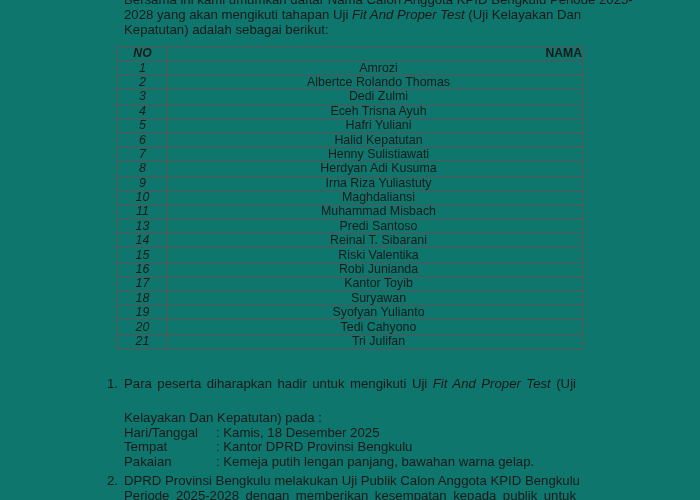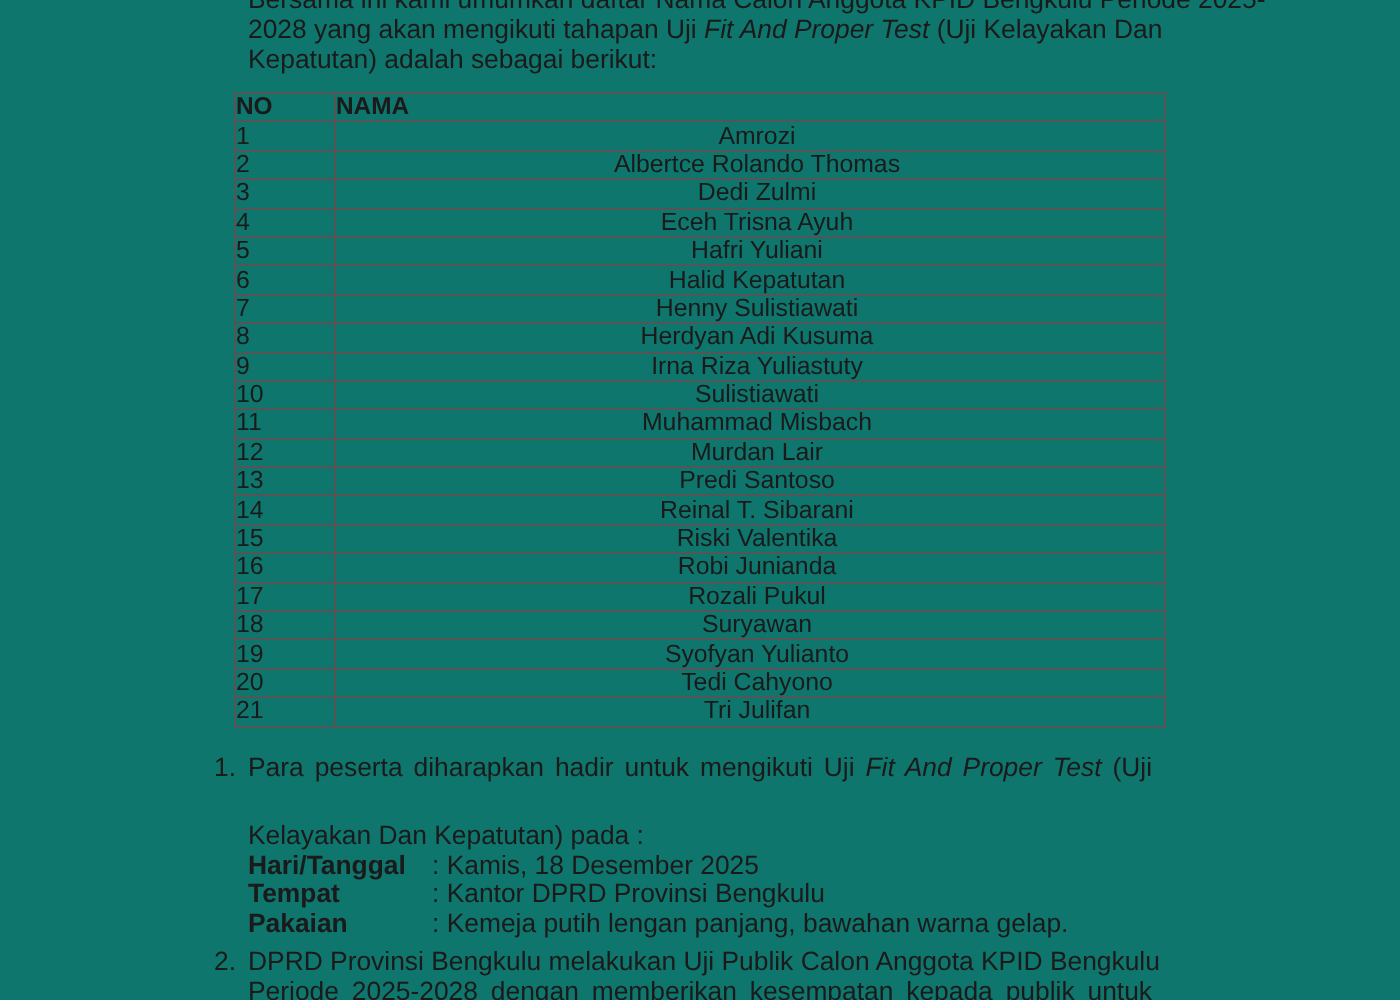--- a/index.html
+++ b/index.html
@@ -52,25 +52,27 @@
       font-size: 12.4px;
     }
     table.names th, table.names td {
       border: 1.2px solid #555;
       height: 13.4px;
       padding: 0;
       line-height: 13px;
     }
     table.names th {
       font-weight: bold;
-      text-align: left;
+      text-align: right;
       font-size: 12.2px;
     }
     table.names th.no, table.names td.no {
       width: 49px;
+      text-align: center;
+      font-style: italic;
     }
     table.names td.nama {
       padding-left: 7px;
       text-align: center;
     }
 
     .section {
       position: absolute;
       left: 124px;
       width: 452px;
@@ -90,21 +92,21 @@
     }
     .section .line.last {
       text-align-last: left;
       margin-top: 19px;
     }
     .section i { font-style: italic; }
     .detail-row {
       display: flex;
       white-space: nowrap;
     }
-    .detail-row .label { width: 92px; font-weight: bold; }
+    .detail-row .label { width: 92px; }
     .sec1 { top: 377px; }
     .sec2 { top: 474px; }
   </style>
 </head>
 <body>
 
 <div class="page">
 
   <div class="intro">
     <span class="line">Bersama ini kami umumkan daftar Nama Calon Anggota KPID Bengkulu Periode 2025-</span>
@@ -151,49 +153,45 @@
         <tr>
           <td class="no">8</td>
           <td class="nama">Herdyan Adi Kusuma</td>
         </tr>
         <tr>
           <td class="no">9</td>
           <td class="nama">Irna Riza Yuliastuty</td>
         </tr>
         <tr>
           <td class="no">10</td>
-          <td class="nama">Sulistiawati</td>
+          <td class="nama">Maghdaliansi</td>
         </tr>
         <tr>
           <td class="no">11</td>
           <td class="nama">Muhammad Misbach</td>
         </tr>
         <tr>
-          <td class="no">12</td>
-          <td class="nama">Murdan Lair</td>
-        </tr>
-        <tr>
           <td class="no">13</td>
           <td class="nama">Predi Santoso</td>
         </tr>
         <tr>
           <td class="no">14</td>
           <td class="nama">Reinal T. Sibarani</td>
         </tr>
         <tr>
           <td class="no">15</td>
           <td class="nama">Riski Valentika</td>
         </tr>
         <tr>
           <td class="no">16</td>
           <td class="nama">Robi Junianda</td>
         </tr>
         <tr>
           <td class="no">17</td>
-          <td class="nama">Rozali Pukul</td>
+          <td class="nama">Kantor Toyib</td>
         </tr>
         <tr>
           <td class="no">18</td>
           <td class="nama">Suryawan</td>
         </tr>
         <tr>
           <td class="no">19</td>
           <td class="nama">Syofyan Yulianto</td>
         </tr>
         <tr>

